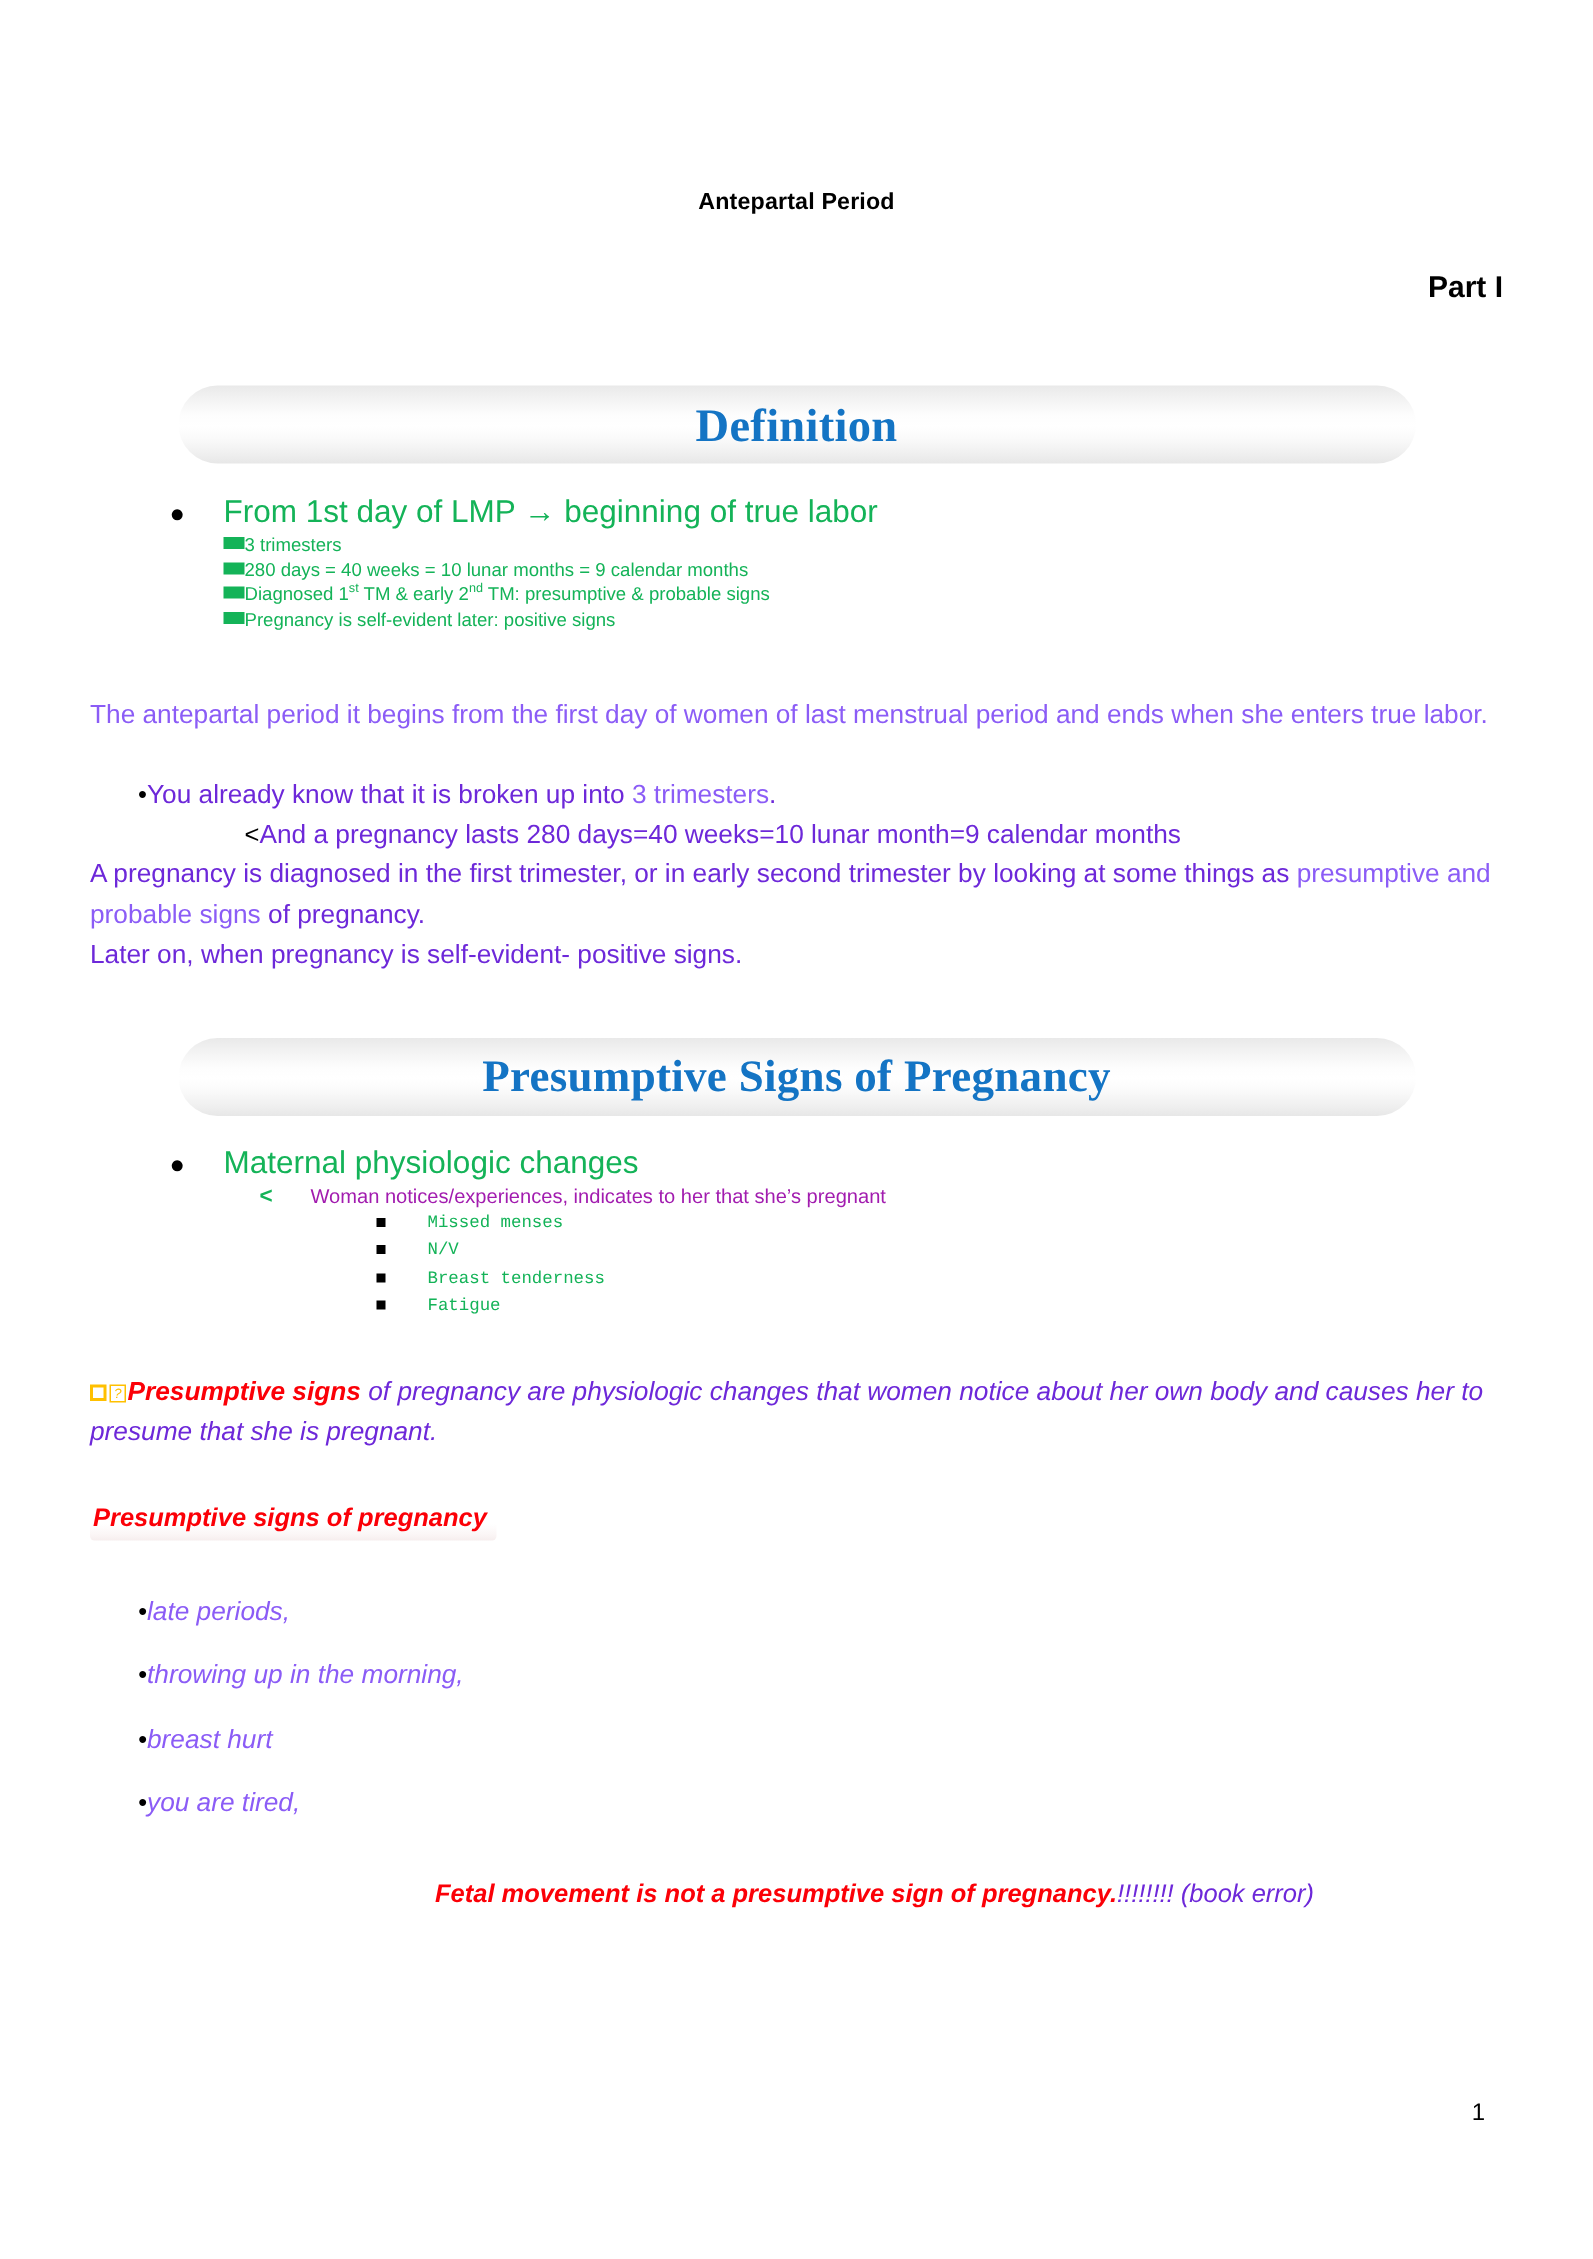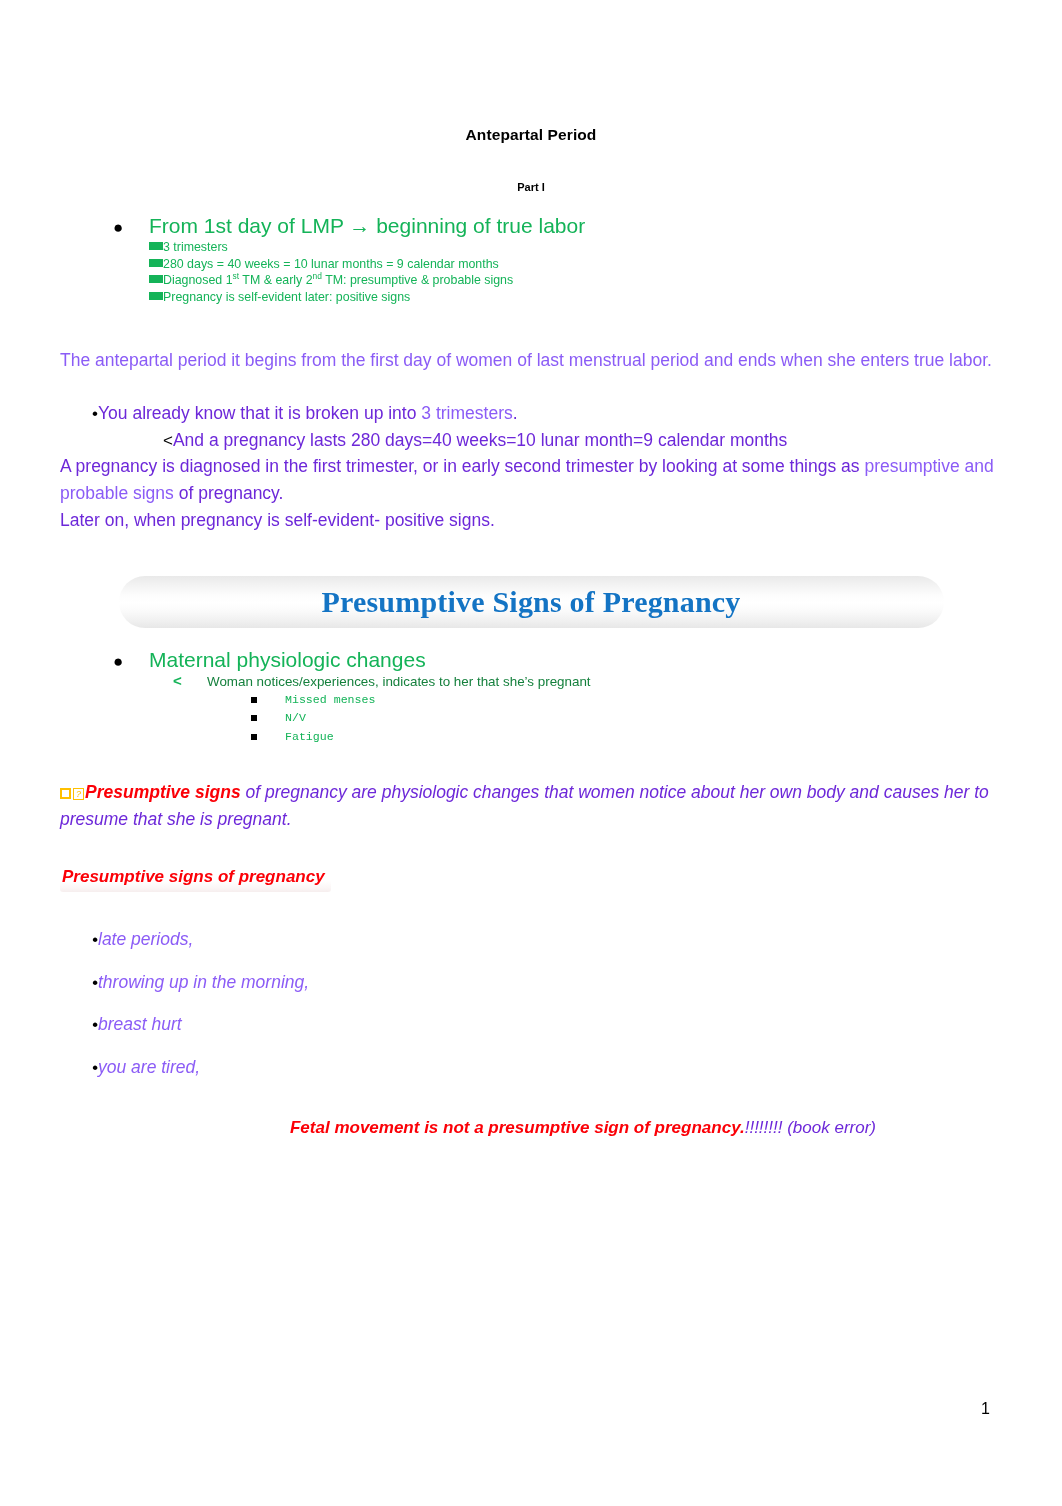--- a/index.html
+++ b/index.html
@@ -29,22 +29,22 @@
   .doc-title {
     text-align: center;
     font-size: 15.5px;
     font-weight: bold;
     letter-spacing: 0.1px;
     margin: 0;
     padding-top: 126px;
     line-height: 1.1;
   }
   .doc-subtitle {
-    text-align: center;
-    font-size: 11px;
+    text-align: right;
+    font-size: 20px;
     font-weight: bold;
     margin: 0;
     padding-top: 38px;
     line-height: 1.1;
   }
 
   
   .banner {
     position: relative;
     margin: 0 auto;
@@ -170,21 +170,21 @@
   }
   .g2-l2 { padding-left: 78px; }
   .g2-l2-marker {
     flex: 0 0 34px;
     color: #14b358;
     font-size: 15px;
     font-weight: bold;
     line-height: 1;
   }
   .g2-l2-text {
-    color: #15803d;
+    color: #a21caf;
     font-size: 13.4px;
     line-height: 1.3;
   }
   .g2-l3 { padding-left: 156px; font-family: Liberation Mono, monospace; }
   .g2-l3-row {
     display: flex;
     align-items: baseline;
     line-height: 1.65;
   }
   .g2-sq-blk {
@@ -267,20 +267,25 @@
   }
 </style>
 </head>
 <body>
 
 <div class="page">
 
   <div class="doc-title">Antepartal Period</div>
   <div class="doc-subtitle">Part I</div>
 
+  <div class="banner-wrap-1">
+    <div class="banner">
+      <span class="banner-text">Definition</span>
+    </div>
+  </div>
 
   <div class="green-block">
     <div class="g-row g-l1">
       <span class="g-l1-marker">●</span>
       <span class="g-l1-text">From 1st day of LMP → beginning of true labor</span>
     </div>
 
     <div class="g-sub">
       <div class="g-sub-row">
         <span class="g-sq"></span>
@@ -348,20 +353,26 @@
       <div class="g2-l3-row">
         <span class="g2-sq-blk">
             <i></i>
           </span>
         <span class="g2-l3-text">N/V</span>
       </div>
       <div class="g2-l3-row">
         <span class="g2-sq-blk">
             <i></i>
           </span>
+        <span class="g2-l3-text">Breast tenderness</span>
+      </div>
+      <div class="g2-l3-row">
+        <span class="g2-sq-blk">
+            <i></i>
+          </span>
         <span class="g2-l3-text">Fatigue</span>
       </div>
     </div>
   </div>
 
   <div class="presump-block">
     <p class="body"><span class="yellow-sq"></span><span class="missing-glyph">?</span><span class="red-b">Presumptive signs</span><span class="black"> of pregnancy are physiologic changes that women notice about her own body and causes her to presume that she is pregnant.</span></p>
 
     <div class="sub-head">Presumptive signs of pregnancy</div>
 

